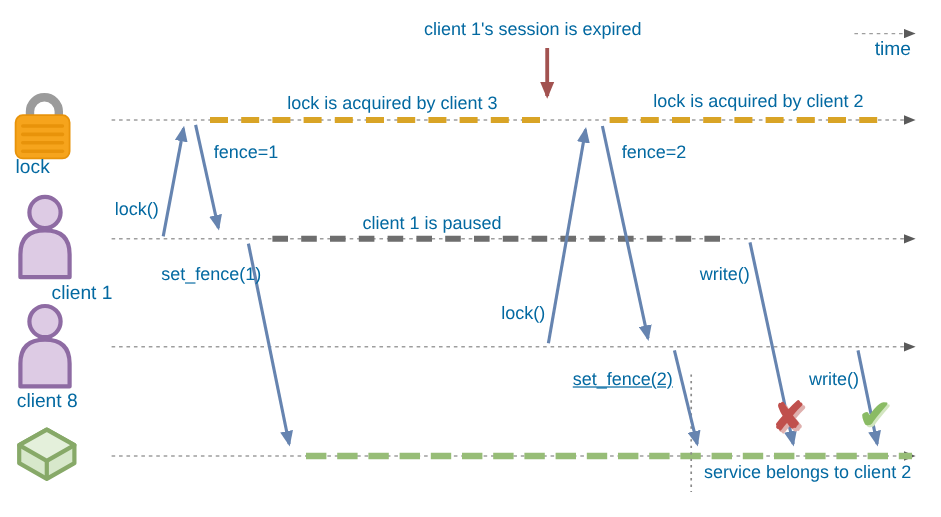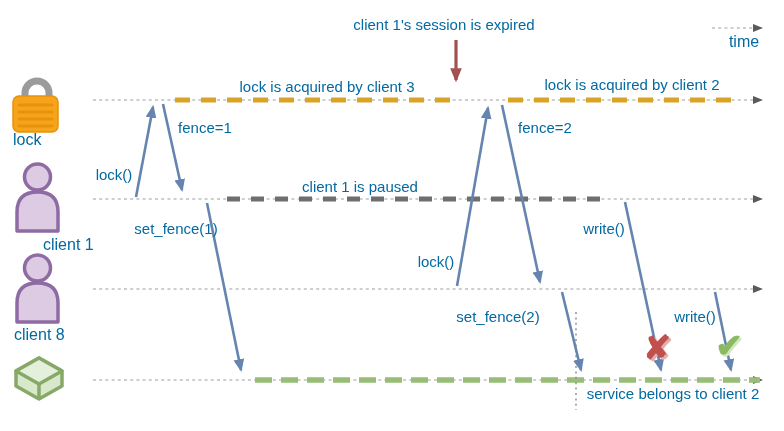--- a/index.html
+++ b/index.html
@@ -112,21 +112,21 @@
   <div class="lbl" style="left:327px; top:79px;">lock is acquired by client 3</div>
   <div class="lbl" style="left:632px; top:77px;">lock is acquired by client 2</div>
   <div class="lbl" style="left:360px; top:179px;">client 1 is paused</div>
   <div class="lbl" style="left:673px; top:386px;">service belongs to client 2</div>
 
   <div class="lbl" style="left:114px; top:167px;">lock()</div>
   <div class="lbl" style="left:205px; top:120px;">fence=1</div>
   <div class="lbl" style="left:176px; top:221px;">set_fence(1)</div>
   <div class="lbl" style="left:436px; top:254px;">lock()</div>
   <div class="lbl" style="left:545px; top:120px;">fence=2</div>
-  <div class="lbl" style="left:498px; top:309px;">set_fence(2)</div>
+  <div class="lbl" style="left:519px; top:309px;text-decoration:underline;">set_fence(2)</div>
   <div class="lbl" style="left:604px; top:221px;">write()</div>
   <div class="lbl" style="left:695px; top:309px;">write()</div>
 
   <div class="lbl left lane-label" style="left:13px; top:131px;">lock</div>
   <div class="lbl left lane-label" style="left:14px; top:236px;margin-left:29px;">client 1</div>
   <div class="lbl left lane-label" style="left:14px; top:326px;">client 8</div>
 
   <div class="mark mark-fail" style="left:657px; top:347px;">✘</div>
   <div class="mark mark-success" style="left:729px; top:345px;">✔</div>
 

